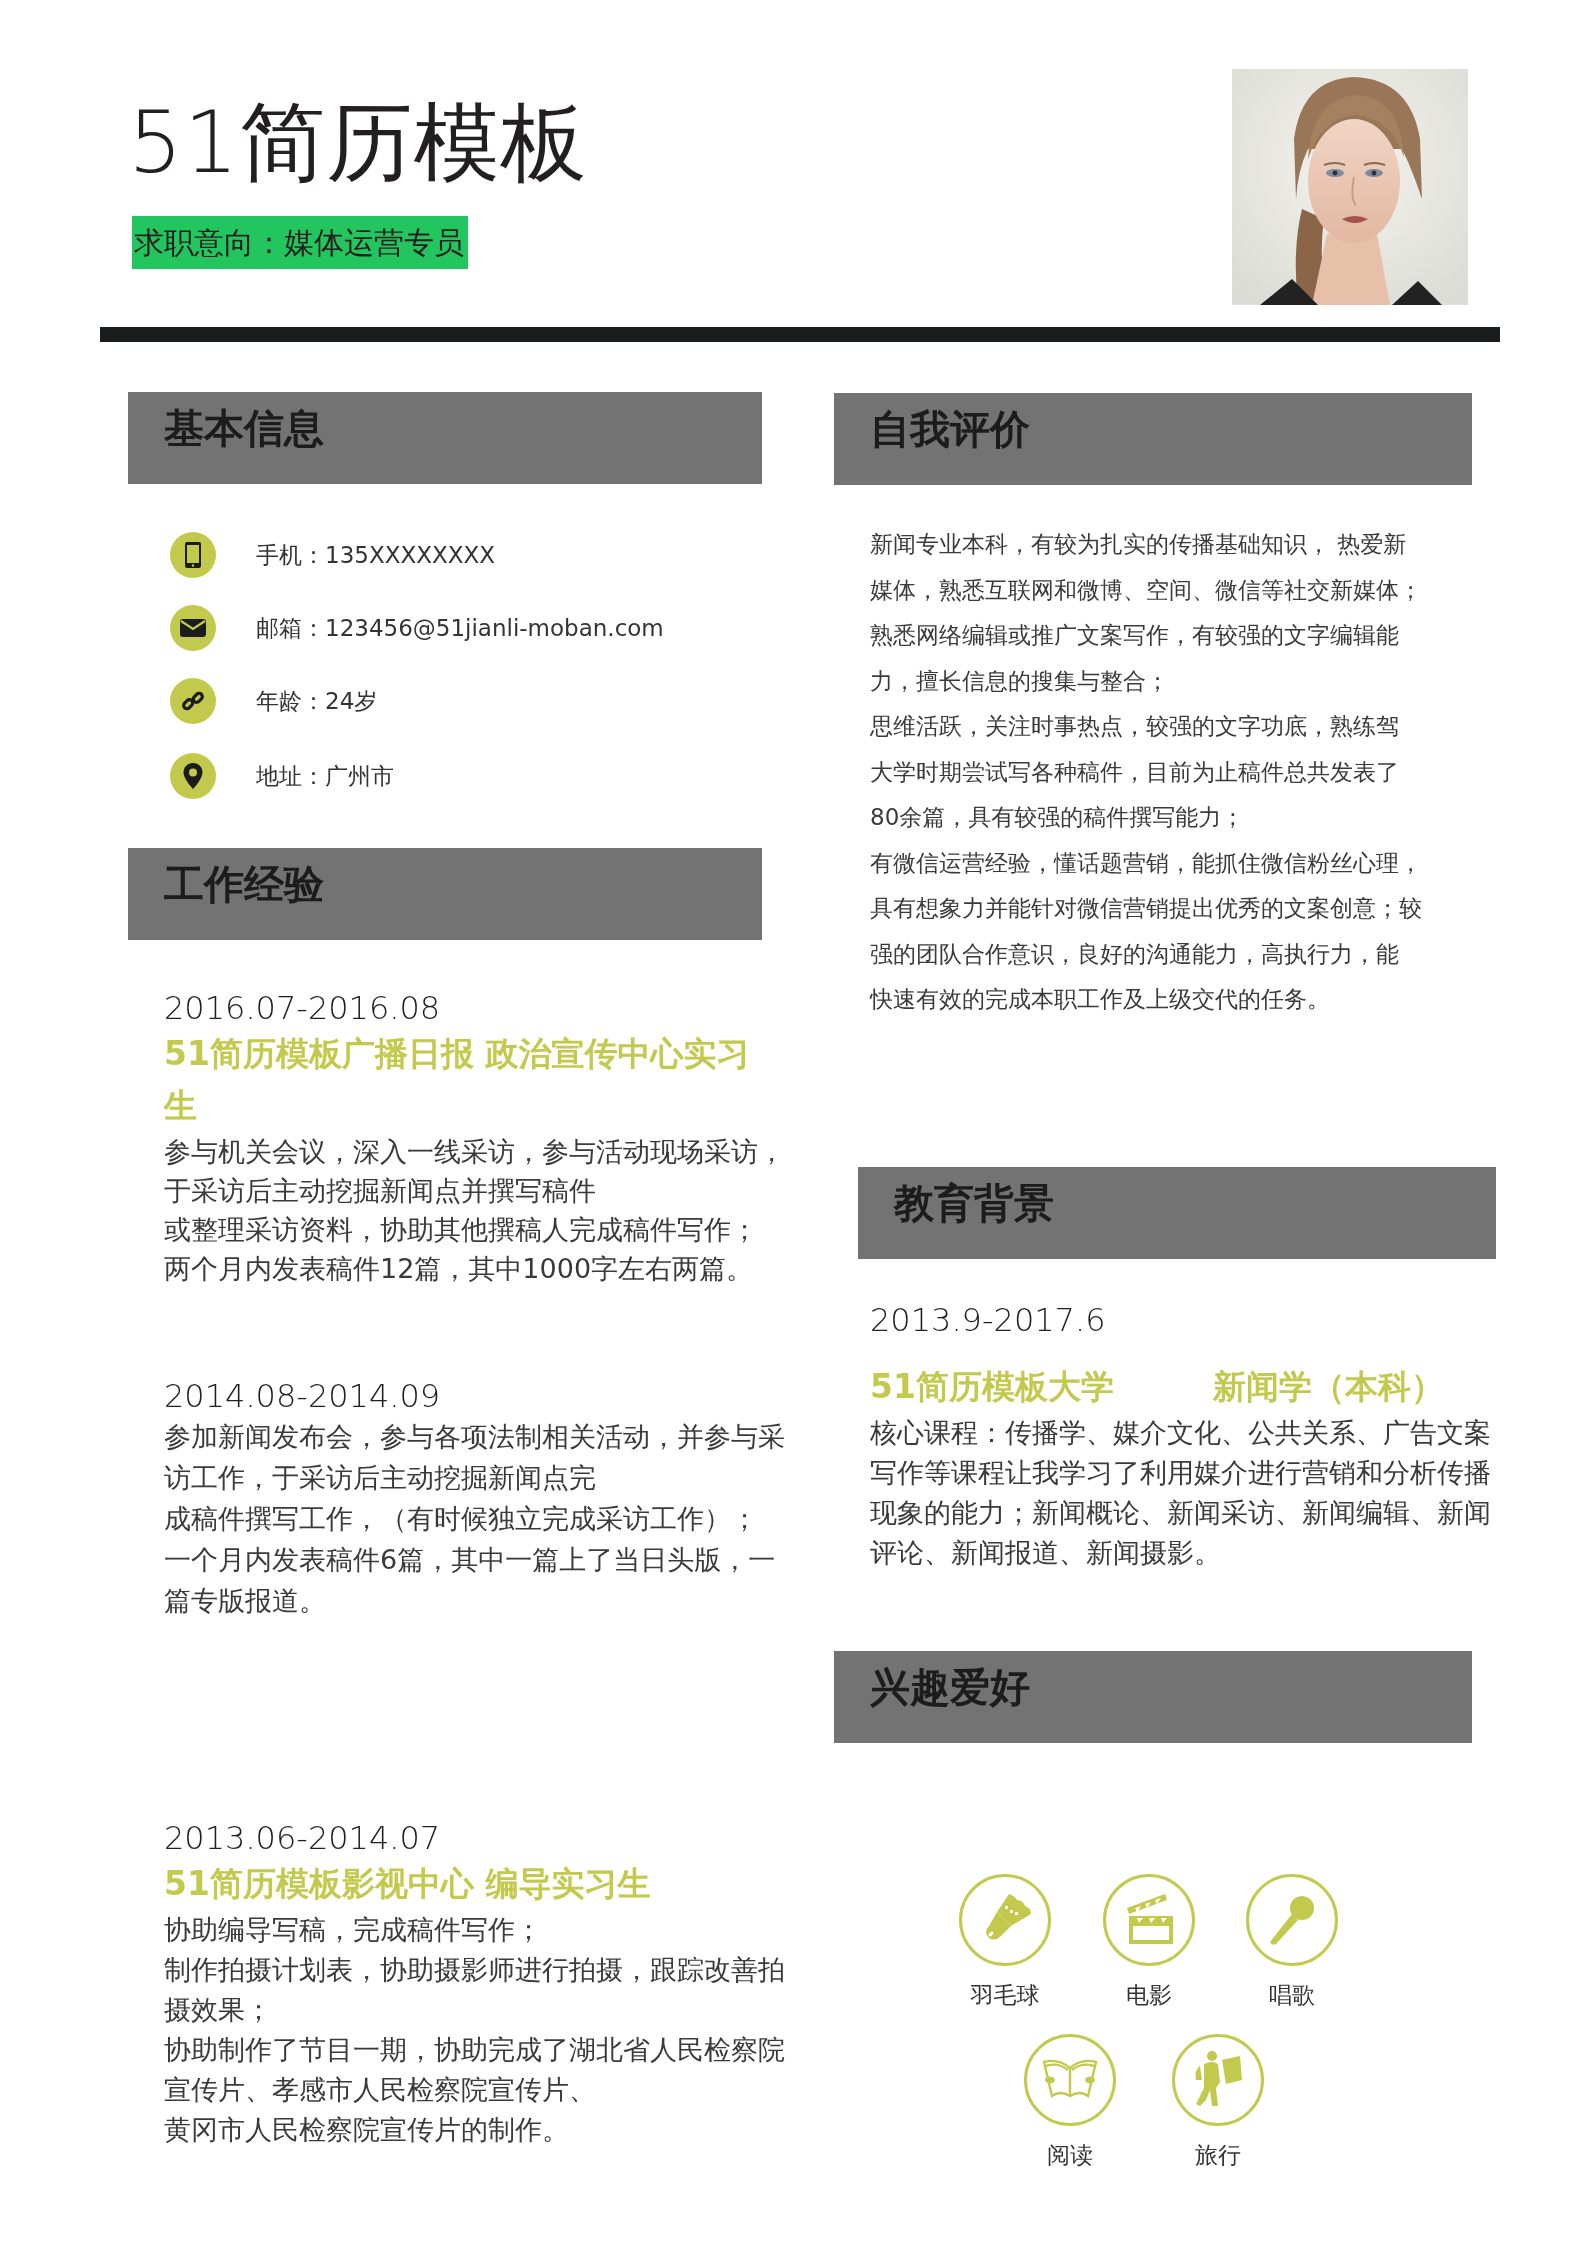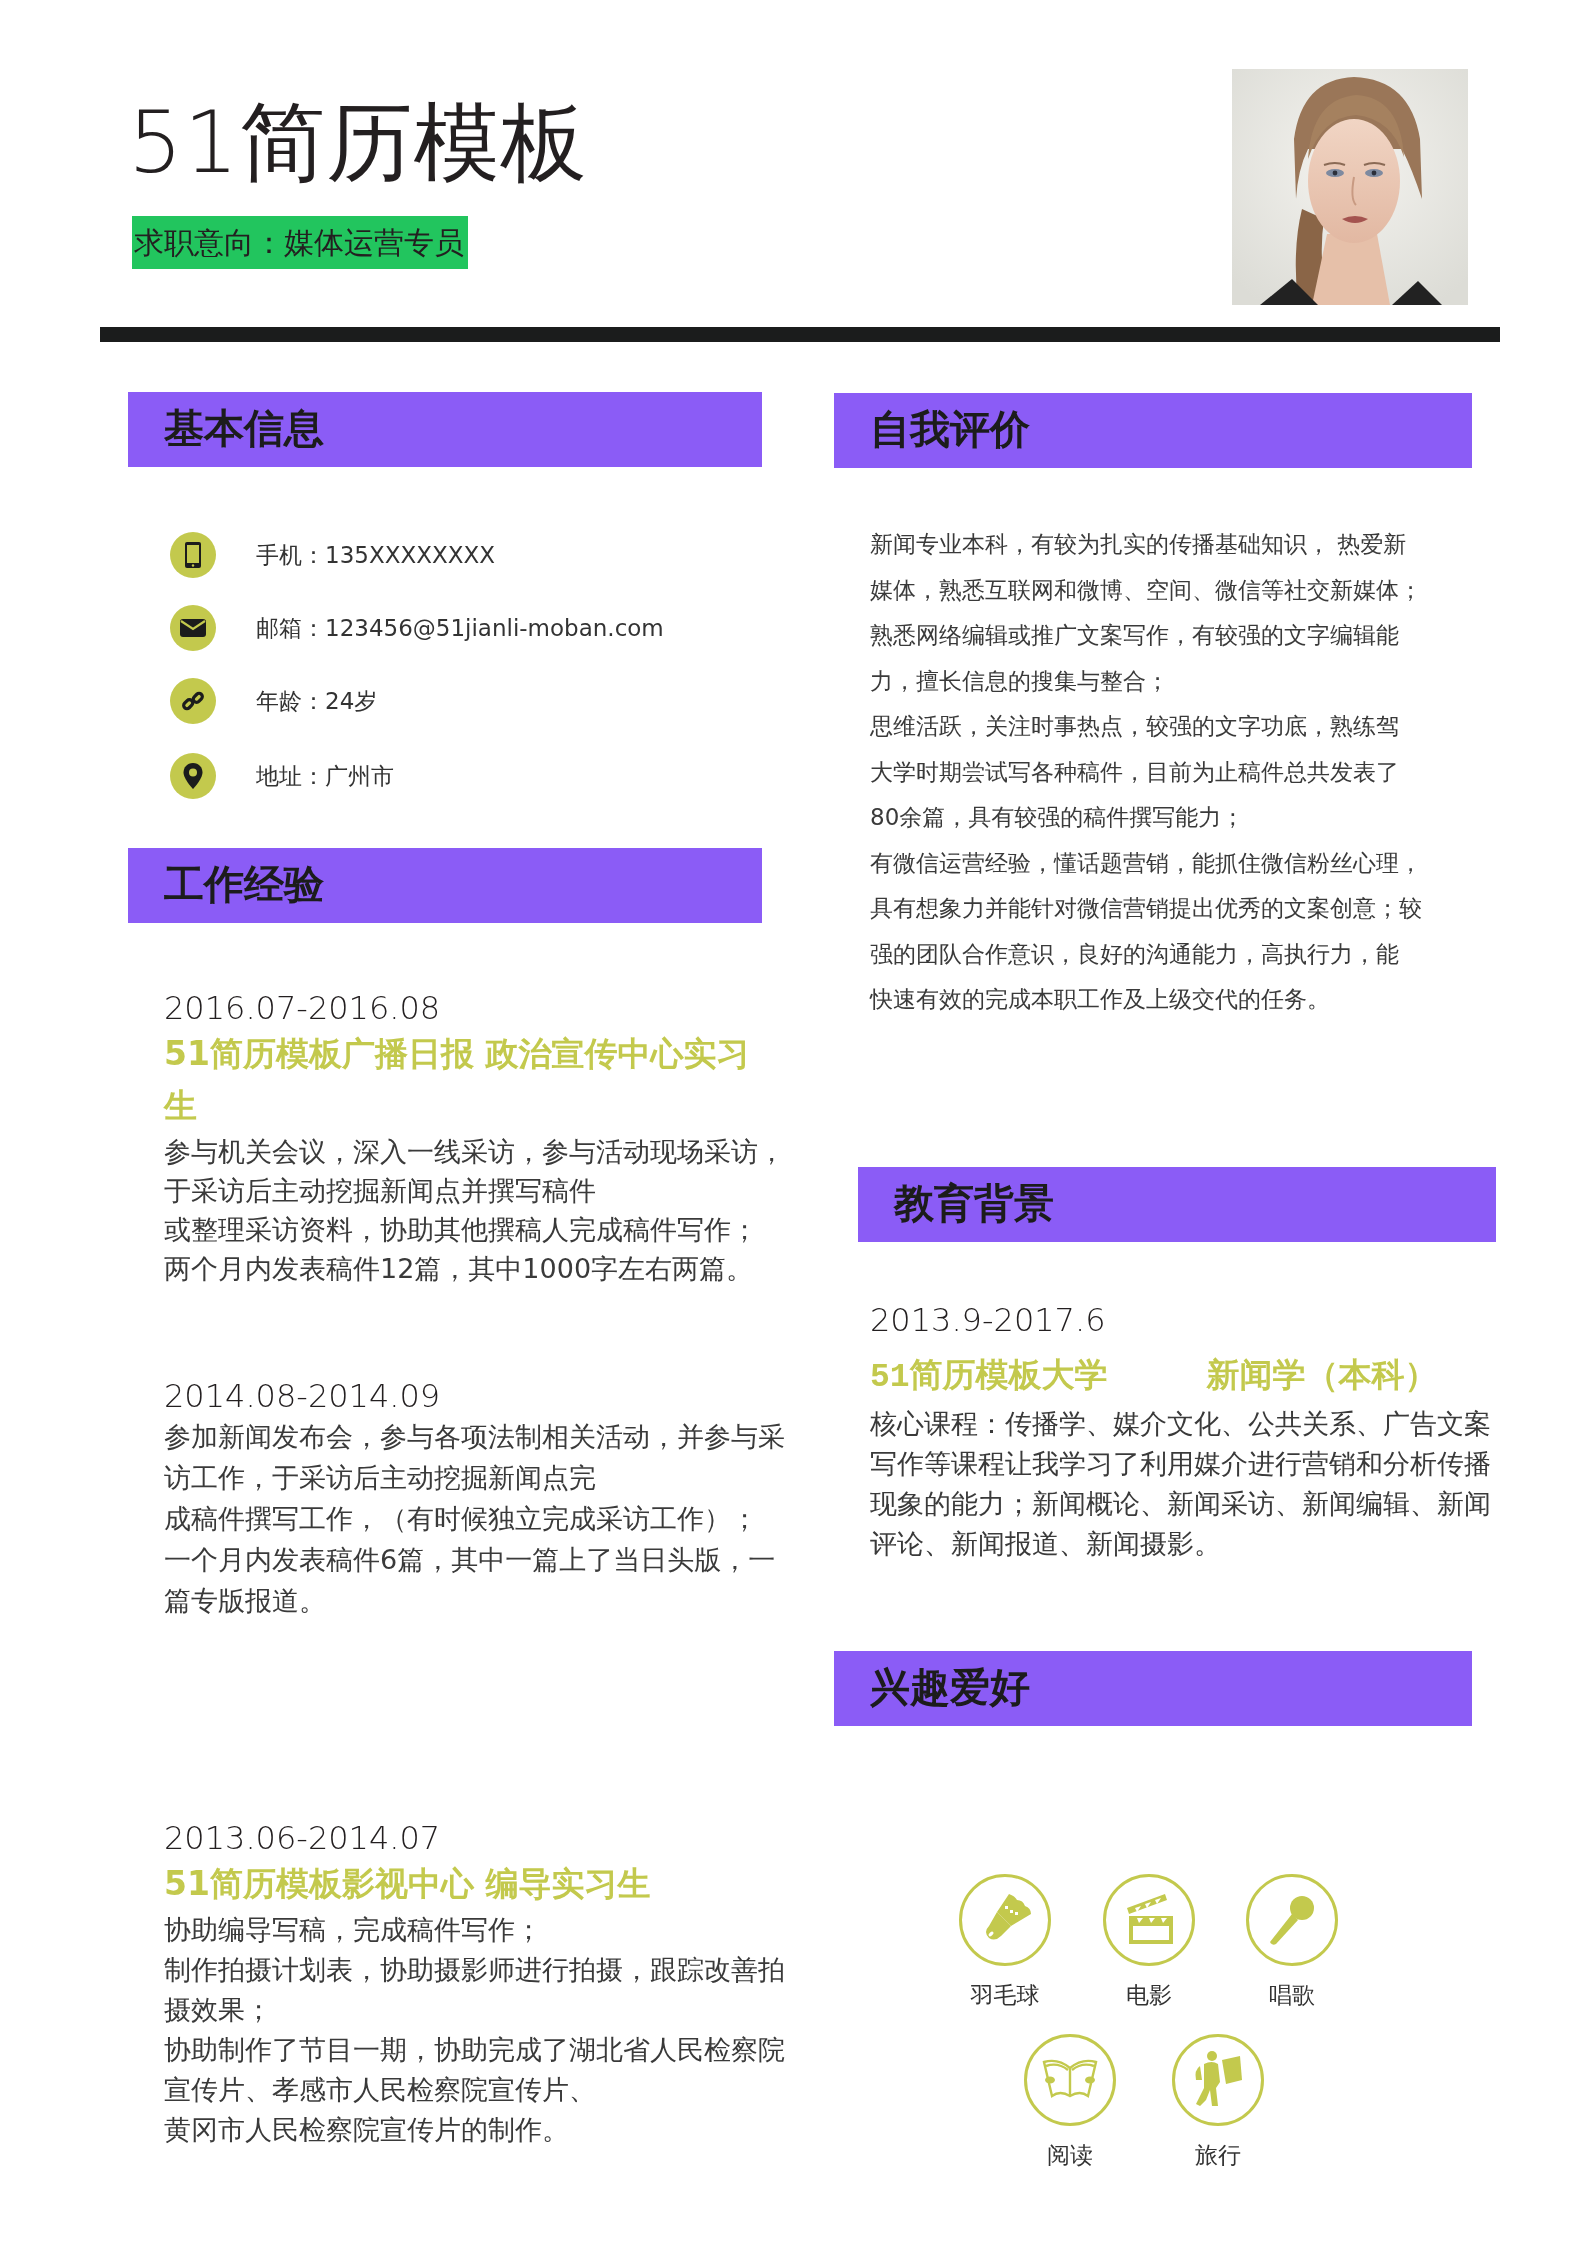--- a/index.html
+++ b/index.html
@@ -20,21 +20,21 @@
   }
   .photo {
     left: 1232px; top: 69px; width: 236px; height: 236px; overflow: hidden;
     background: #ecebe7;
   }
   .divider {
     left: 100px; top: 327px; width: 1400px; height: 15px; background: #1b1c1c;
   }
 
   .section-header {
-    height: 75px; background: #8b5cf6;
+    height: 92px; background: #737373;
     font-size: 40px; font-weight: bold; line-height: 73px;
     padding-left: 36px; color: #1c1c1c; white-space: nowrap;
   }
 
   .contact-row { left: 170px; height: 46px; display: flex; align-items: center; }
   .contact-icon {
     width: 46px; height: 46px; border-radius: 50%; background: #c3c94d;
     display: flex; align-items: center; justify-content: center; flex: none;
   }
   .contact-text { margin-left: 40px; font-size: 23px; color: #333; white-space: nowrap; }
@@ -197,21 +197,21 @@
   <div>有微信运营经验，懂话题营销，能抓住微信粉丝心理，</div>
   <div>具有想象力并能针对微信营销提出优秀的文案创意；较</div>
   <div>强的团队合作意识，良好的沟通能力，高执行力，能</div>
   <div>快速有效的完成本职工作及上级交代的任务。</div>
 </div>
 
 <div class="abs section-header" style="left:834px; top:1167px; width:638px;margin-left:24px;">教育背景</div>
 
 <div class="abs" style="left:870px; top:1300px;">
   <div class="date">2013.9-2017.6</div>
-  <div class="job-title" style="white-space:pre; margin-top:12px;font-family:Liberation Mono, monospace;">51简历模板大学　　　新闻学（本科）</div>
+  <div class="job-title" style="white-space:pre; margin-top:21px;">51简历模板大学　　　新闻学（本科）</div>
   <div class="desc" style="line-height:40px;">
     <div>核心课程：传播学、媒介文化、公共关系、广告文案</div>
     <div>写作等课程让我学习了利用媒介进行营销和分析传播</div>
     <div>现象的能力；新闻概论、新闻采访、新闻编辑、新闻</div>
     <div>评论、新闻报道、新闻摄影。</div>
   </div>
 </div>
 
 <div class="abs section-header" style="left:834px; top:1651px; width:638px;">兴趣爱好</div>
 

